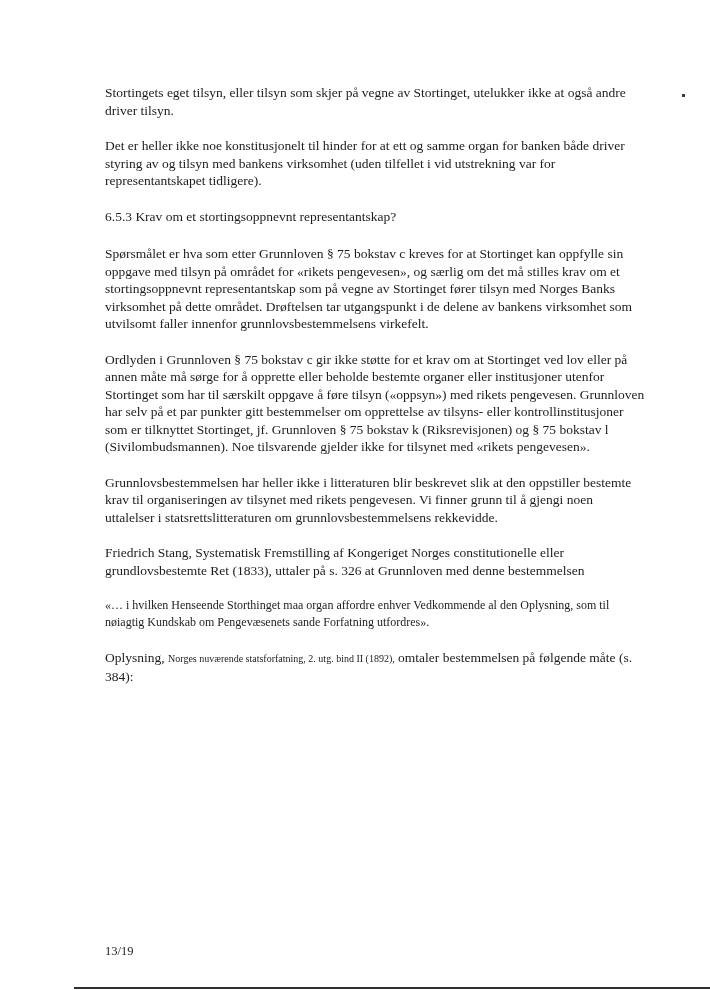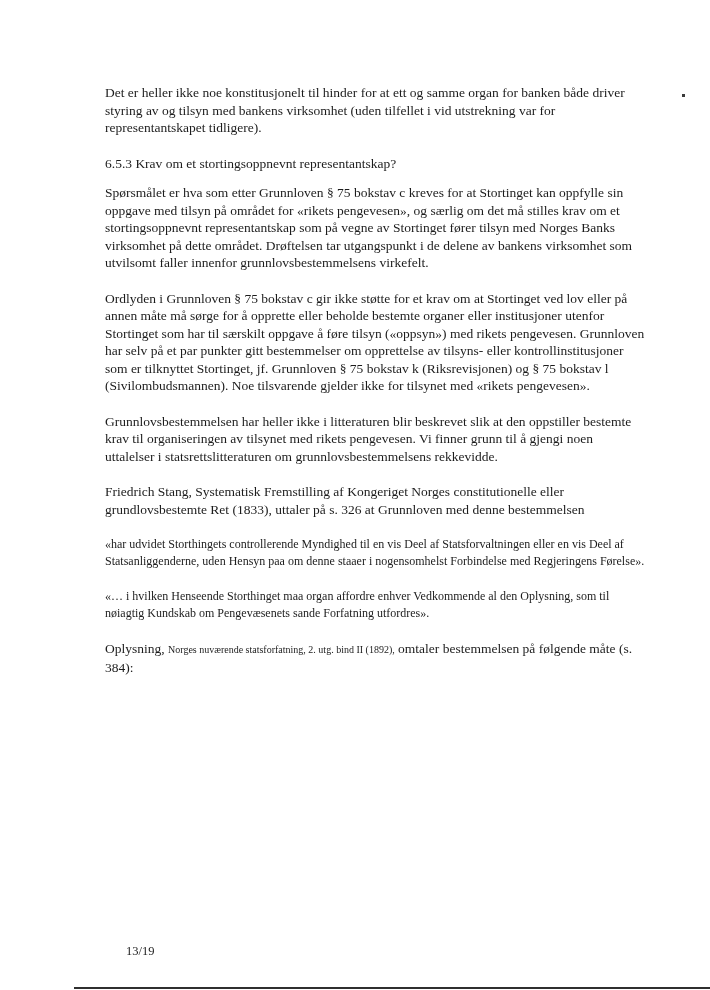--- a/index.html
+++ b/index.html
@@ -22,36 +22,35 @@
     left: 105px;
     width: 540px;
   }
   .content p {
     margin: 0 0 18px 0;
     font-size: 13.5px;
     line-height: 17.5px;
     text-align: left;
   }
   .content p.heading {
-    margin-bottom: 12px;
+    margin-bottom: 20px;
   }
   .content p.quote {
     font-size: 12px;
     line-height: 17px;
   }
   .content p .run-small {
     font-size: 10px;
   }
   .footer {
     position: absolute;
     left: 105px;
     top: 944px;
     font-size: 12.5px;
     color: #1c1c1c;
-    margin-left: 21px;
   }
   .scan-speck {
     position: absolute;
     left: 682px;
     top: 94px;
     width: 3px;
     height: 3px;
     background: #3a3a3a;
   }
   .scan-line {
@@ -61,26 +60,26 @@
     top: 987px;
     height: 2px;
     background: #2f2f2f;
   }
 </style>
 </head>
 <body>
 
 <div class="page">
   <div class="content" id="content">
+      <p class="body">Stortingets eget tilsyn, eller tilsyn som skjer på vegne av Stortinget, utelukker ikke at også andre driver tilsyn.</p>
       <p class="body">Det er heller ikke noe konstitusjonelt til hinder for at ett og samme organ for banken både driver styring av og tilsyn med bankens virksomhet (uden tilfellet i vid utstrekning var for representantskapet tidligere).</p>
       <p class="heading">6.5.3 Krav om et stortingsoppnevnt representantskap?</p>
       <p class="body">Spørsmålet er hva som etter Grunnloven § 75 bokstav c kreves for at Stortinget kan oppfylle sin oppgave med tilsyn på området for «rikets pengevesen», og særlig om det må stilles krav om et stortingsoppnevnt representantskap som på vegne av Stortinget fører tilsyn med Norges Banks virksomhet på dette området. Drøftelsen tar utgangspunkt i de delene av bankens virksomhet som utvilsomt faller innenfor grunnlovsbestemmelsens virkefelt.</p>
       <p class="body">Ordlyden i Grunnloven § 75 bokstav c gir ikke støtte for et krav om at Stortinget ved lov eller på annen måte må sørge for å opprette eller beholde bestemte organer eller institusjoner utenfor Stortinget som har til særskilt oppgave å føre tilsyn («oppsyn») med rikets pengevesen. Grunnloven har selv på et par punkter gitt bestemmelser om opprettelse av tilsyns- eller kontrollinstitusjoner som er tilknyttet Stortinget, jf. Grunnloven § 75 bokstav k (Riksrevisjonen) og § 75 bokstav l (Sivilombudsmannen). Noe tilsvarende gjelder ikke for tilsynet med «rikets pengevesen».</p>
       <p class="body">Grunnlovsbestemmelsen har heller ikke i litteraturen blir beskrevet slik at den oppstiller bestemte krav til organiseringen av tilsynet med rikets pengevesen. Vi finner grunn til å gjengi noen uttalelser i statsrettslitteraturen om grunnlovsbestemmelsens rekkevidde.</p>
       <p class="body">Friedrich Stang, Systematisk Fremstilling af Kongeriget Norges constitutionelle eller grundlovsbestemte Ret (1833), uttaler på s. 326 at Grunnloven med denne bestemmelsen</p>
-      <p class="quote">«har udvidet Storthingets controllerende Myndighed til en vis Deel af Statsforvaltningen eller en vis Deel af Statsanliggenderne, uden Hensyn paa om denne staaer i nogensomhelst Forbindelse med Regjeringens Førelse».</p>
       <p class="quote">«… i hvilken Henseende Storthinget maa organ affordre enhver Vedkommende al den Oplysning, som til nøiagtig Kundskab om Pengevæsenets sande Forfatning utfordres».</p>
       <p class="mixed"><span class="run-normal">Oplysning, </span><span class="run-small">Norges nuværende statsforfatning, 2. utg. bind II (1892),</span><span class="run-normal"> omtaler bestemmelsen på følgende måte (s. 384):</span></p>
     </div>
   <div class="footer">13/19</div>
   <div class="scan-speck"></div>
   <div class="scan-line"></div>
 </div>
 
 </body></html>

